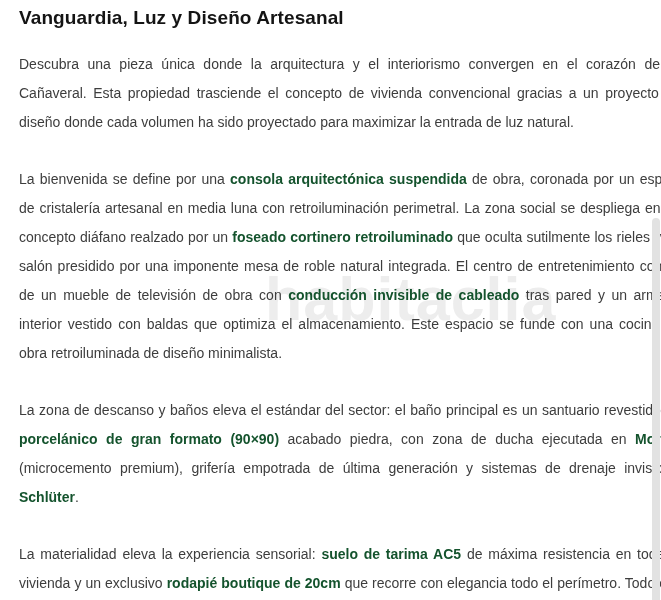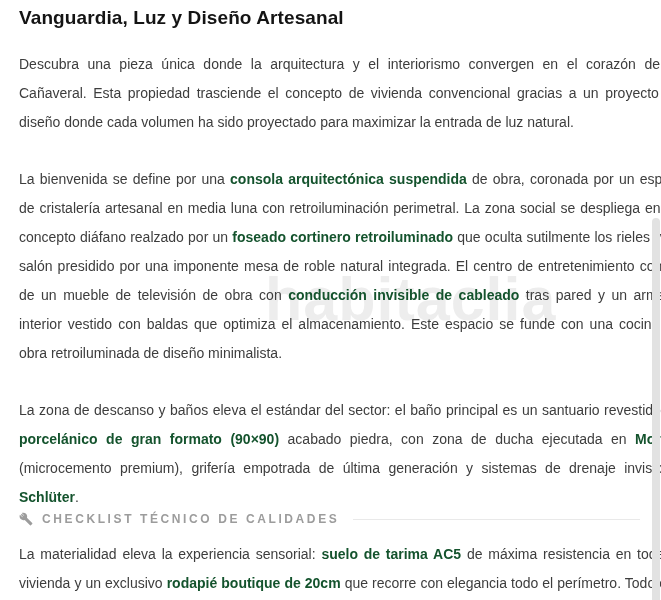--- a/index.html
+++ b/index.html
@@ -100,28 +100,18 @@
     <h1 class="title">Vanguardia, Luz y Diseño Artesanal</h1>
 
     <div class="paragraphs">
       <p><span>Descubra una pieza única donde la arquitectura y el interiorismo convergen en el corazón de El Cañaveral. Esta propiedad trasciende el concepto de vivienda convencional gracias a un proyecto de diseño donde cada volumen ha sido proyectado para maximizar la entrada de luz natural.</span></p>
       <p><span>La bienvenida se define por una </span><strong>consola arquitectónica suspendida</strong><span> de obra, coronada por un espejo de cristalería artesanal en media luna con retroiluminación perimetral. La zona social se despliega en un concepto diáfano realzado por un </span><strong>foseado cortinero retroiluminado</strong><span> que oculta sutilmente los rieles y un salón presidido por una imponente mesa de roble natural integrada. El centro de entretenimiento consta de un mueble de televisión de obra con </span><strong>conducción invisible de cableado</strong><span> tras pared y un armario interior vestido con baldas que optimiza el almacenamiento. Este espacio se funde con una cocina de obra retroiluminada de diseño minimalista.</span></p>
       <p><span>La zona de descanso y baños eleva el estándar del sector: el baño principal es un santuario revestido en </span><strong>porcelánico de gran formato (90×90)</strong><span> acabado piedra, con zona de ducha ejecutada en </span><strong>Mortex</strong><span> (microcemento premium), grifería empotrada de última generación y sistemas de drenaje invisibles </span><strong>Schlüter</strong><span>.</span></p>
       <p><span>La materialidad eleva la experiencia sensorial: </span><strong>suelo de tarima AC5</strong><span> de máxima resistencia en toda la vivienda y un exclusivo </span><strong>rodapié boutique de 20cm</strong><span> que recorre con elegancia todo el perímetro. Todo ello respaldado por una infraestructura eléctrica y lumínica totalmente renovada para crear escenarios de luz indirecta LED. Una vivienda diseñada para quienes entienden que el verdadero lujo reside en los detalles que no se ven, pero se sienten.</span></p>
     </div>
   </div>
 
-  <div class="section-header">
-    <span class="icon">
-      <svg width="14" height="14" viewBox="0 0 24 24" fill="#9c9c9c" xmlns="http://www.w3.org/2000/svg">
-        <rect x="10.6" y="0.5" width="2.8" height="23" rx="1.2" transform="rotate(-45 12 12)"></rect>
-        <path d="M22.7 19l-9.1-9.1c.9-2.3.4-5-1.5-6.9-2-2-5-2.4-7.4-1.3L9 6 6 9 1.6 4.7C.4 7.1.9 10.1 2.9 12.1c1.9 1.9 4.6 2.4 6.9 1.5l9.1 9.1c.4.4 1 .4 1.4 0l2.3-2.3c.5-.4.5-1.1.1-1.4z"></path>
-      </svg>
-    </span>
-    <span class="label">CHECKLIST TÉCNICO DE CALIDADES</span>
-    <span class="rule"></span>
-  </div>
 
   <div class="scrollbar-track">
     <div class="scrollbar-thumb"></div>
   </div>
 
 </div>
 
 </body></html>

